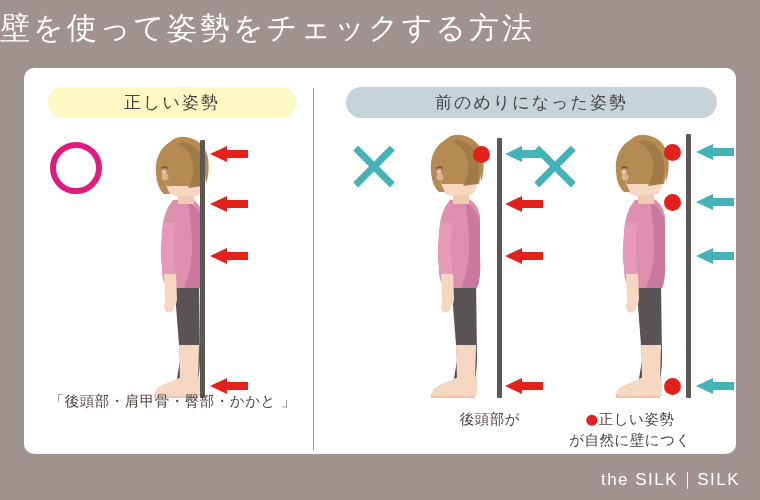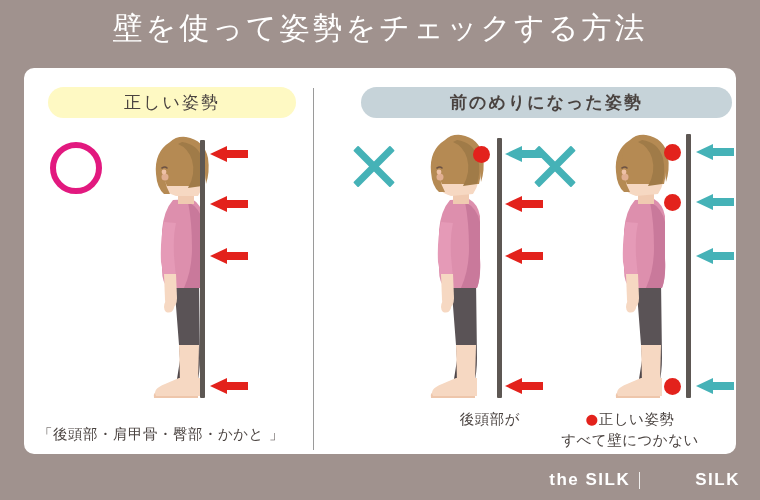--- a/index.html
+++ b/index.html
@@ -6,21 +6,21 @@
   body{
     width:760px;height:500px;overflow:hidden;
     background:#a0928e;
     font-family:"Liberation Serif","DejaVu Serif",serif;
   }
   .stage{position:relative;width:760px;height:500px;}
 
   
   .title{
     position:absolute;left:0;top:8px;width:760px;
-    text-align:center;color:#ffffff;
+    text-align:left;color:#ffffff;
     font-size:30px;letter-spacing:3px;
     font-family:"DejaVu Serif","Liberation Serif",serif;
     white-space:nowrap;
   }
 
   
   .card{
     position:absolute;left:24px;top:68px;
     width:712px;height:386px;
     background:#ffffff;border-radius:10px;
@@ -33,42 +33,42 @@
 
   
   .hdr{
     position:absolute;height:31px;border-radius:16px;
     display:flex;align-items:center;justify-content:center;
     color:#4a4340;font-size:17px;letter-spacing:2px;
     font-family:"DejaVu Serif","Liberation Serif",serif;
     white-space:nowrap;
   }
   .hdr-left{left:48px;top:87px;width:248px;background:#fef9c3;}
-  .hdr-right{left:361px;top:87px;width:371px;background:#c6d3d9;font-weight:bold;}
+  .hdr-right{left:346px;top:87px;width:371px;background:#c6d3d9;}
 
   
   .cap{
     position:absolute;text-align:center;color:#4a4340;
     font-size:14.5px;line-height:1.45;letter-spacing:0.5px;
     font-family:"DejaVu Serif","Liberation Serif",serif;
     white-space:nowrap;
   }
-  .cap-1{left:26px;top:424px;width:270px;}
+  .cap-1{left:26px;top:391px;width:270px;text-align:right;}
   .cap-2{left:330px;top:409px;width:190px;text-align:right;}
   .cap-3{left:525px;top:409px;width:210px;}
   .reddot-glyph{color:#e3221c;}
 
   
   .logo{
     position:absolute;right:20px;bottom:10px;
     color:#ffffff;font-size:17px;letter-spacing:1.5px;
     font-family:"Liberation Sans","DejaVu Sans",sans-serif;
     display:flex;align-items:center;gap:9px;white-space:nowrap;
   }
-  .logo .thin{font-weight:700;margin-left:46px;}
+  .logo .thin{font-weight:400;}
   .logo .bar{display:inline-block;width:1px;height:17px;background:#ffffff;opacity:.85;}
 
   
   .fig{position:absolute;}
 
   .wall{position:absolute;width:5px;background:#5d5753;border-radius:1px;}
 
   .arrow{position:absolute;height:16px;width:38px;}
   .arrow .shaft{position:absolute;right:0;top:4px;height:8px;width:22px;}
   .arrow .head{
@@ -277,21 +277,21 @@
   <div class="cap cap-1">
     <div>「後頭部・肩甲骨・臀部・かかと 」</div>
   </div>
 
   <div class="cap cap-2">
     <div>後頭部が</div>
   </div>
 
   <div class="cap cap-3">
     <div><span class="reddot-glyph">●</span><span>正しい姿勢</span></div>
-    <div>すべて壁につかない</div>
+    <div>が自然に壁につく</div>
   </div>
 
   <div class="logo">
     <span class="thin">the SILK</span>
     <span class="bar"></span>
     <span class="thin">SILK</span>
   </div>
 
 </div>
 

